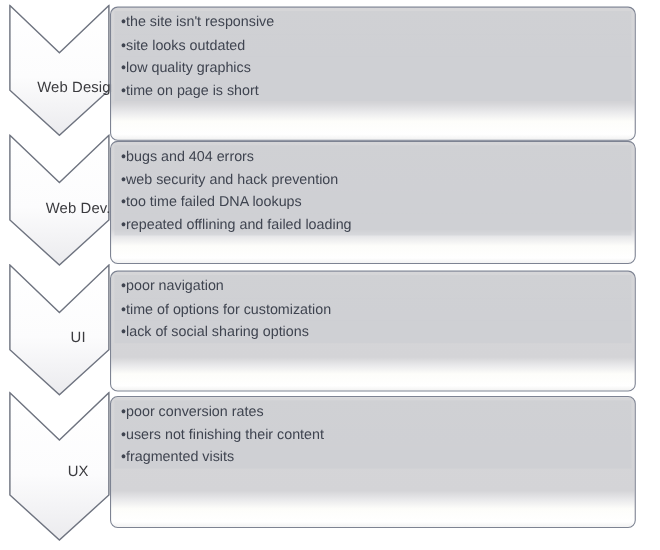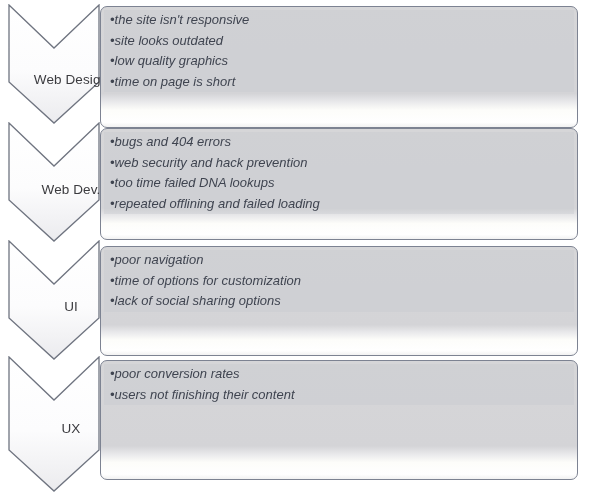--- a/index.html
+++ b/index.html
@@ -77,21 +77,20 @@
     justify-content: flex-start;
   }
   .bullet-line {
     display: block;
     font-size: 13px;
     line-height: 20.5px;
     color: #3f4450;
     padding-left: 6px;
     white-space: nowrap;
     background: rgba(200,202,208,0.42);
-    font-style: italic;
   }
   .bullet-dot {
     font-size: 13px;
     line-height: 20.5px;
     vertical-align: baseline;
   }
 </style>
 </head>
 <body>
 
@@ -175,16 +174,17 @@
             </linearGradient>
           </defs>
           <polygon points="1,1 46,44 91,1 91,94 46,135 1,94" fill="url(#cg3)" stroke="#6f7480" stroke-width="1.3" stroke-linejoin="miter"></polygon>
         </svg>
       </div>
       <div class="chevron-label" style="top: 421px;">UX</div>
       <div class="box" style="top: 360px; height: 120px;">
         <div class="box-inner">
           <div class="bullet-line"><span class="bullet-dot">•</span><span>poor conversion rates</span></div>
           <div class="bullet-line"><span class="bullet-dot">•</span><span>users not finishing their content</span></div>
+          <div class="bullet-line"><span class="bullet-dot">•</span><span>fragmented visits</span></div>
         </div>
       </div>
     </div>
   </div>
 
 </body></html>

